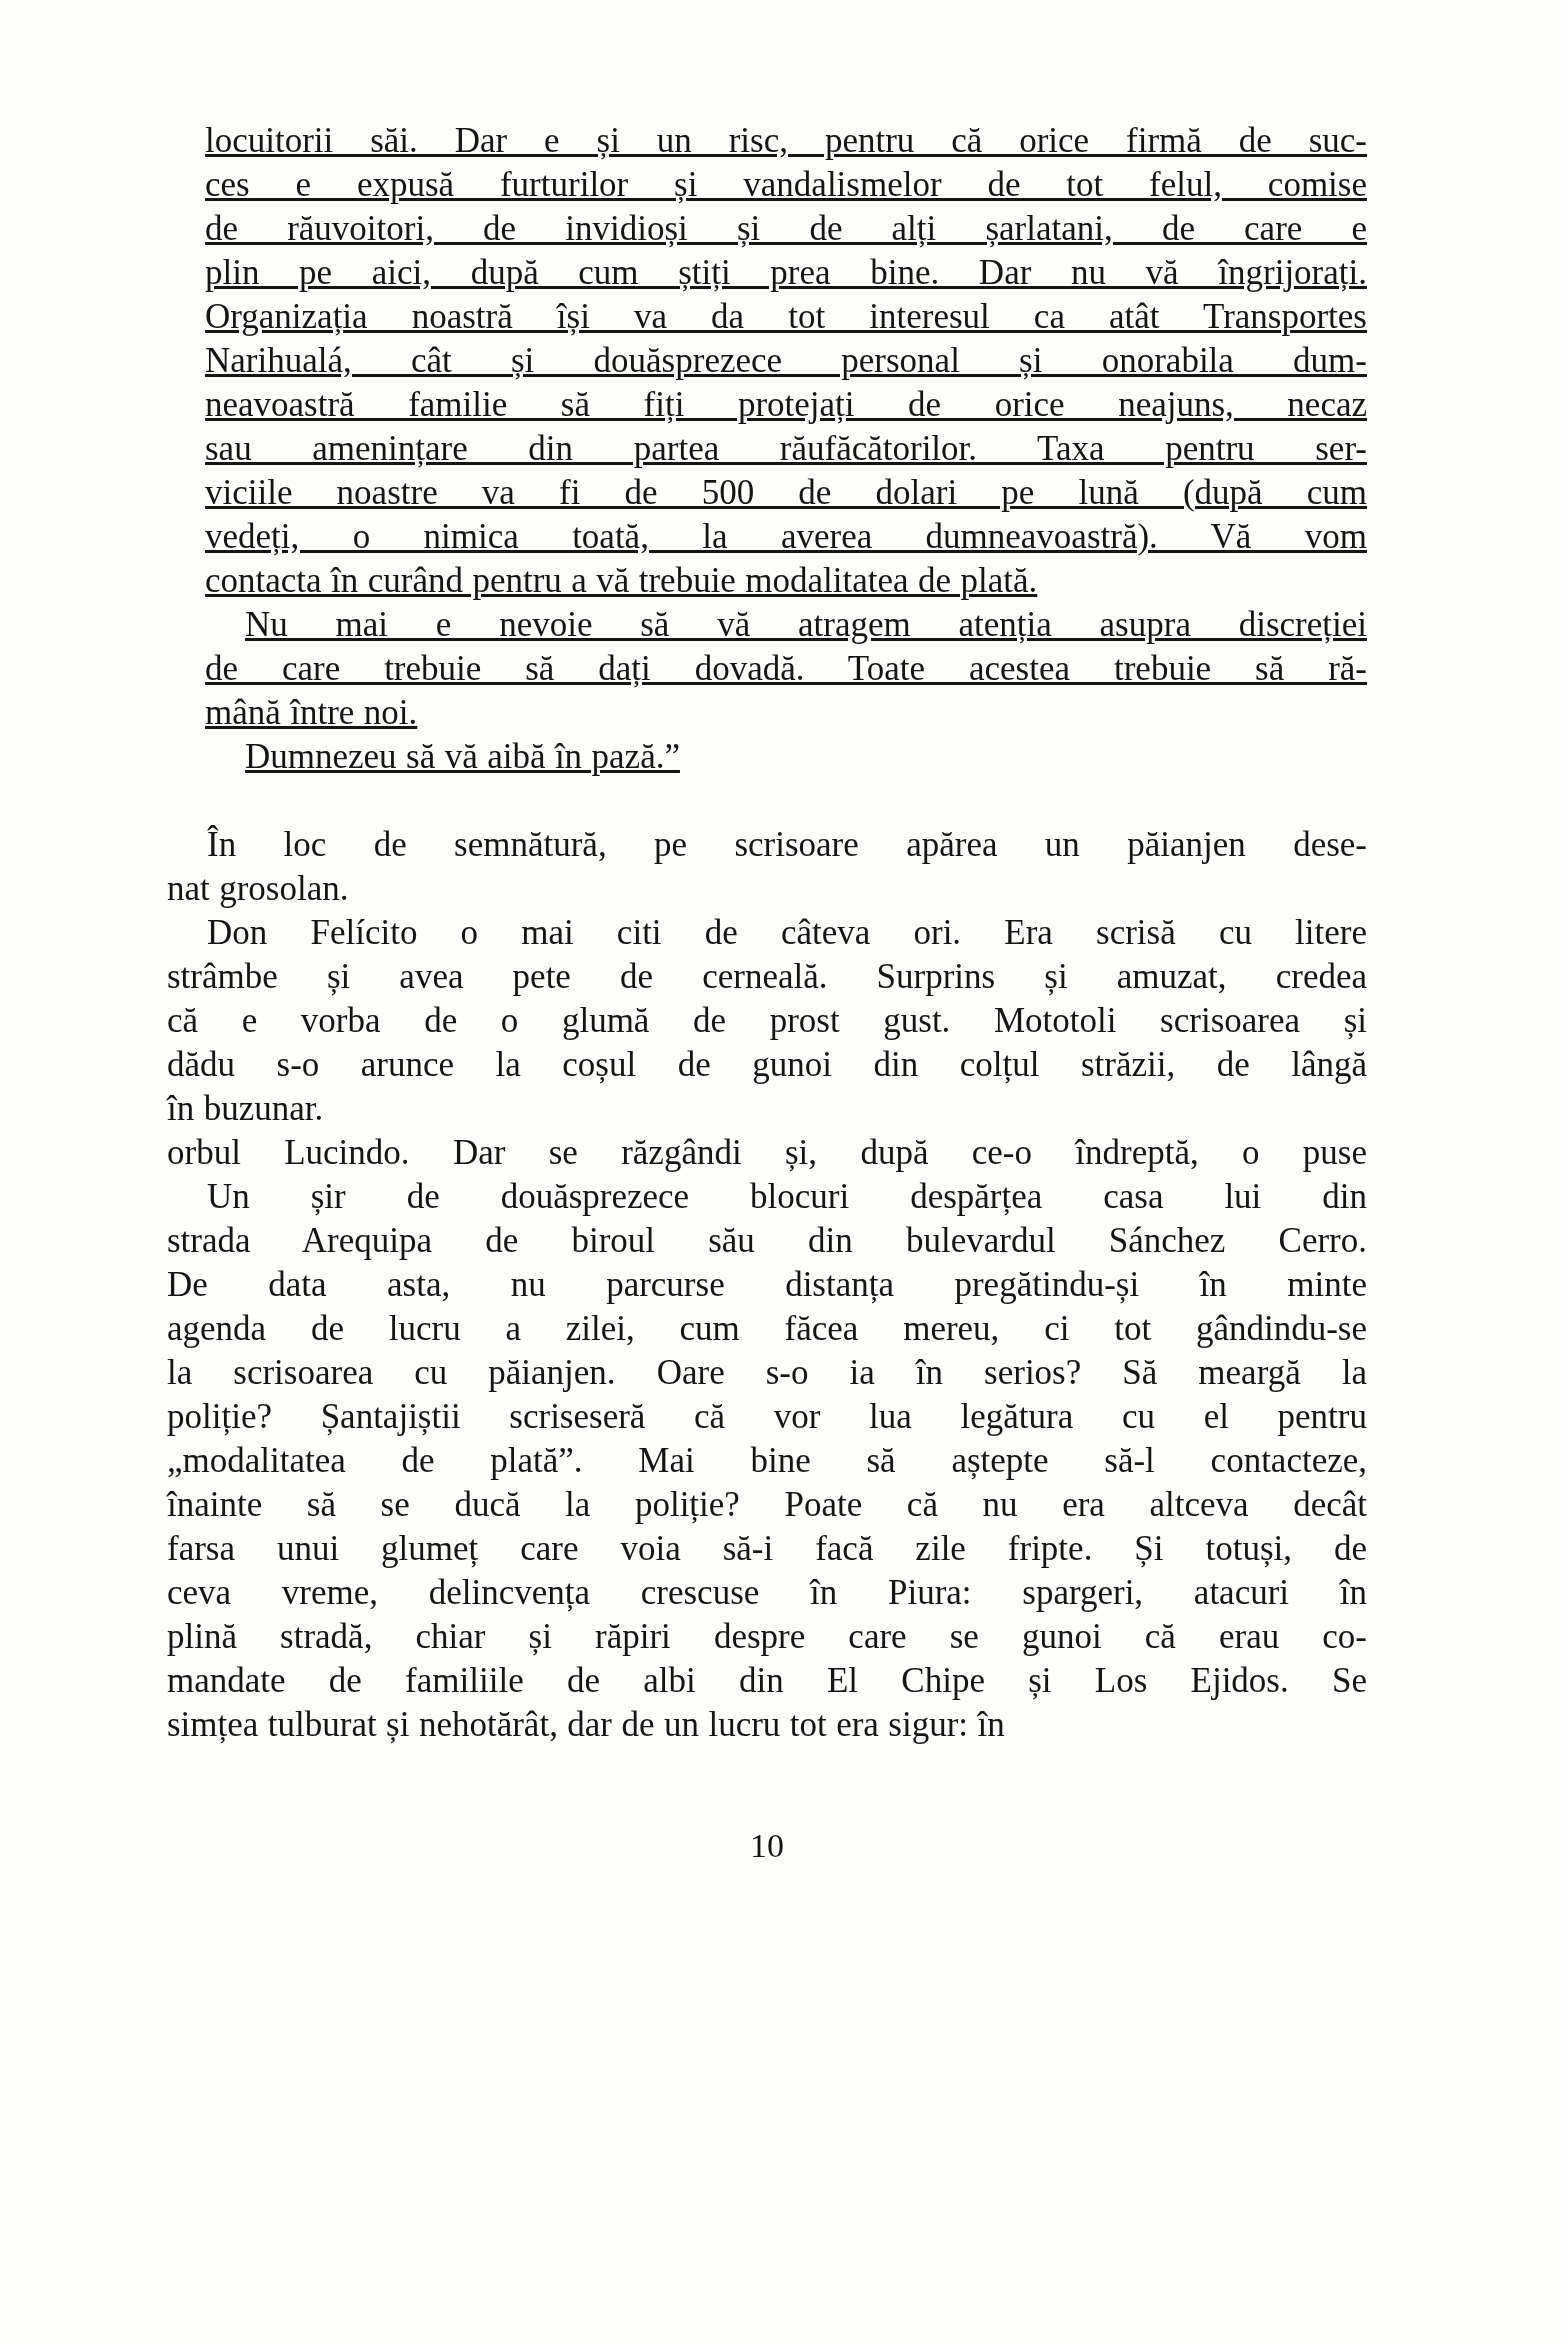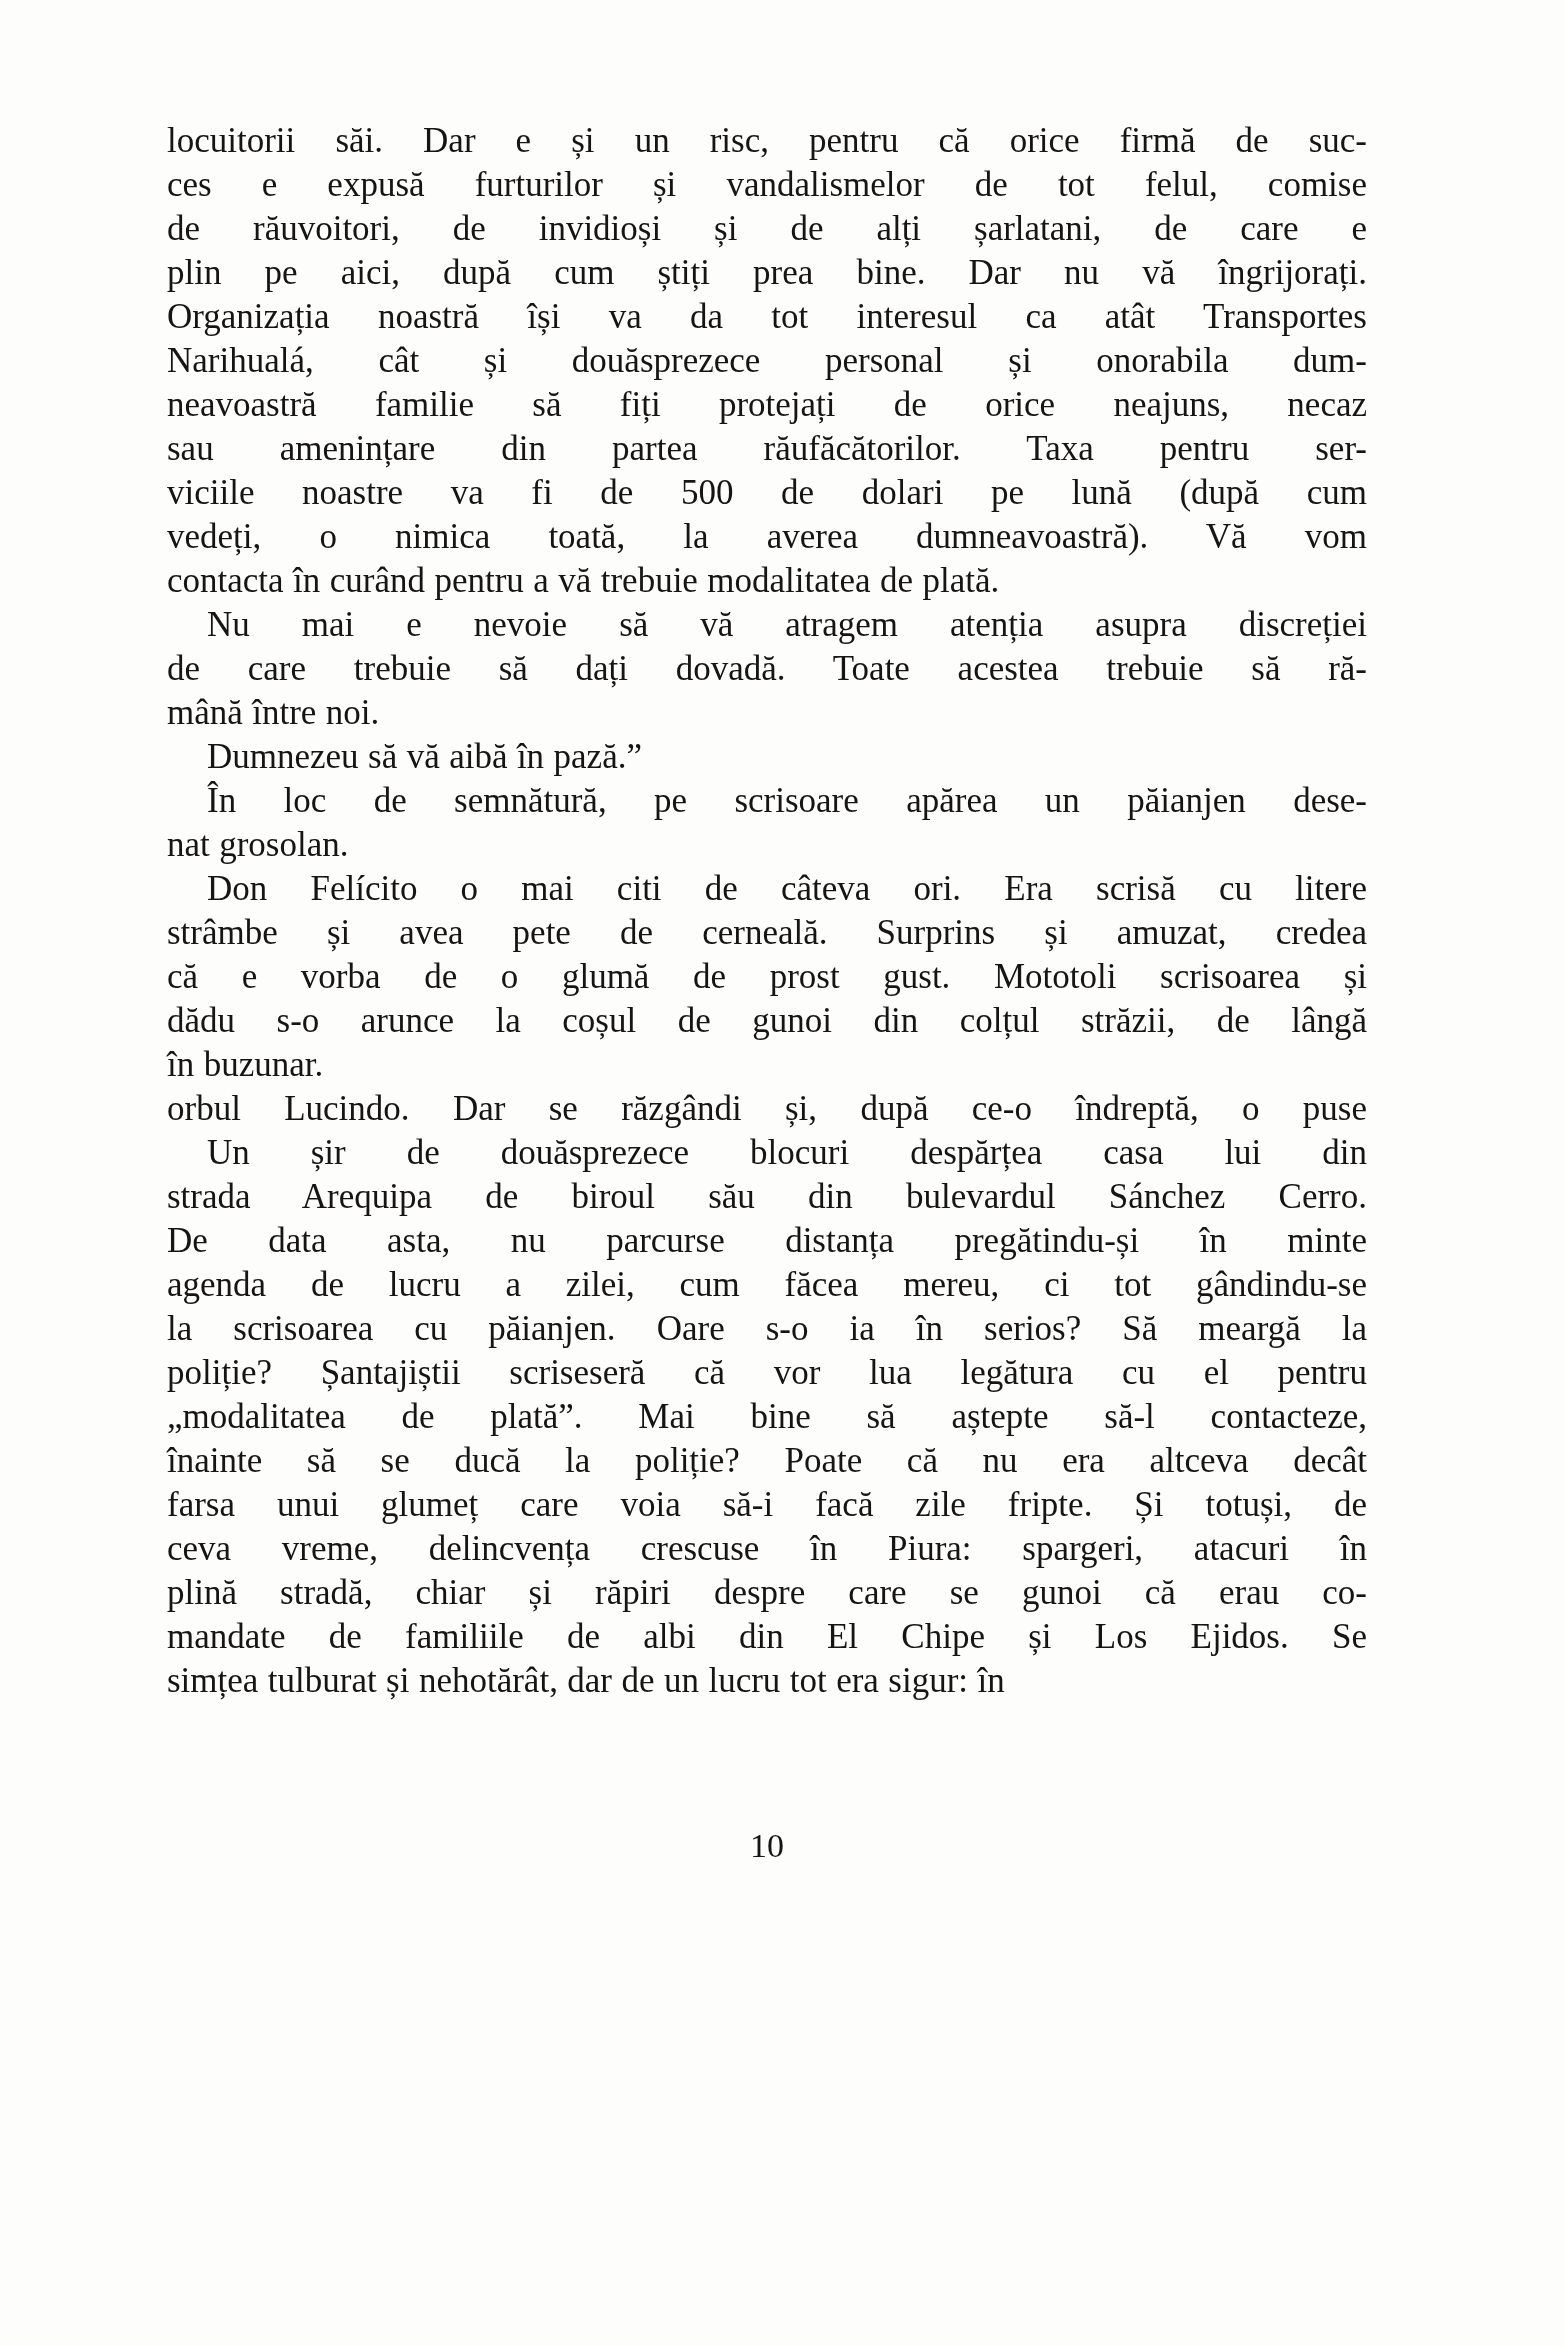--- a/index.html
+++ b/index.html
@@ -19,22 +19,25 @@
     position: absolute;
     inset: 0;
   }
   .text-block {
     position: absolute;
     left: 167px;
     top: 119px;
     width: 1200px;
   }
   .letter-block {
+    margin-left: 38px; 
+    text-decoration: underline;
   }
   .body-block {
+    margin-top: 44px; 
   }
   .paragraph {
     margin: 0;
     padding: 0;
   }
   .line {
     font-size: 35px;
     line-height: 44px;
     text-align: justify;
     text-align-last: justify;

